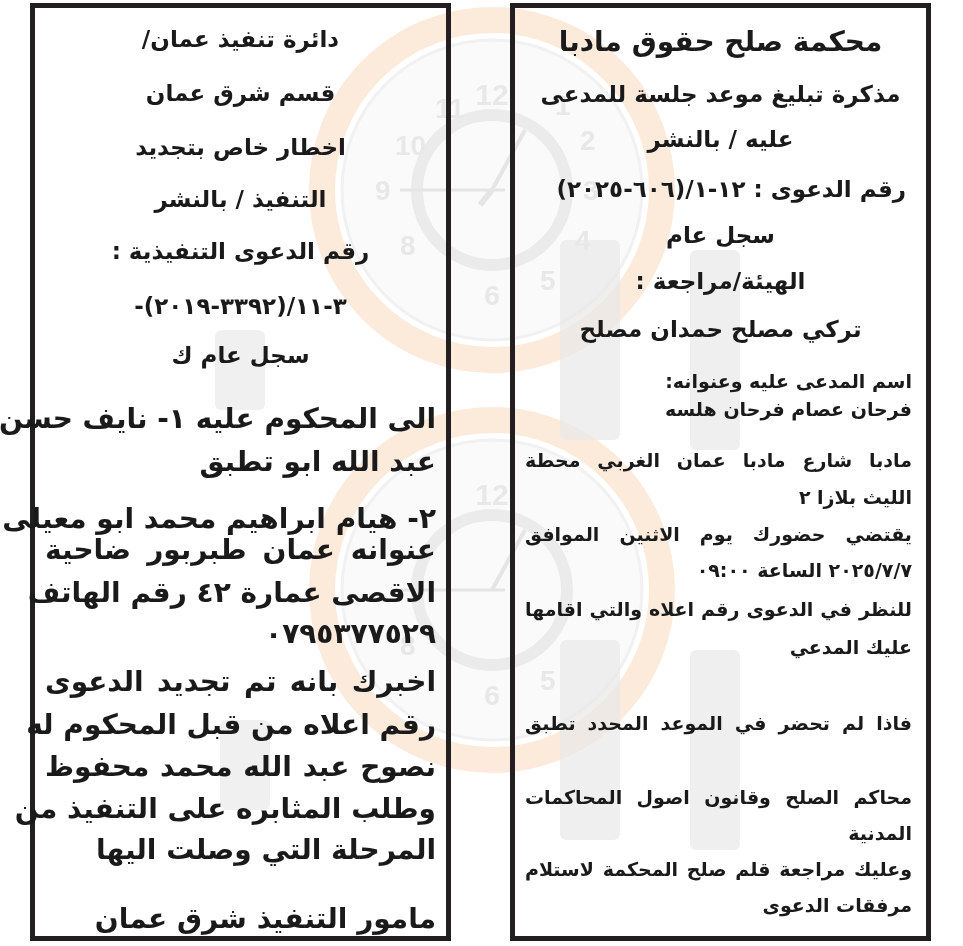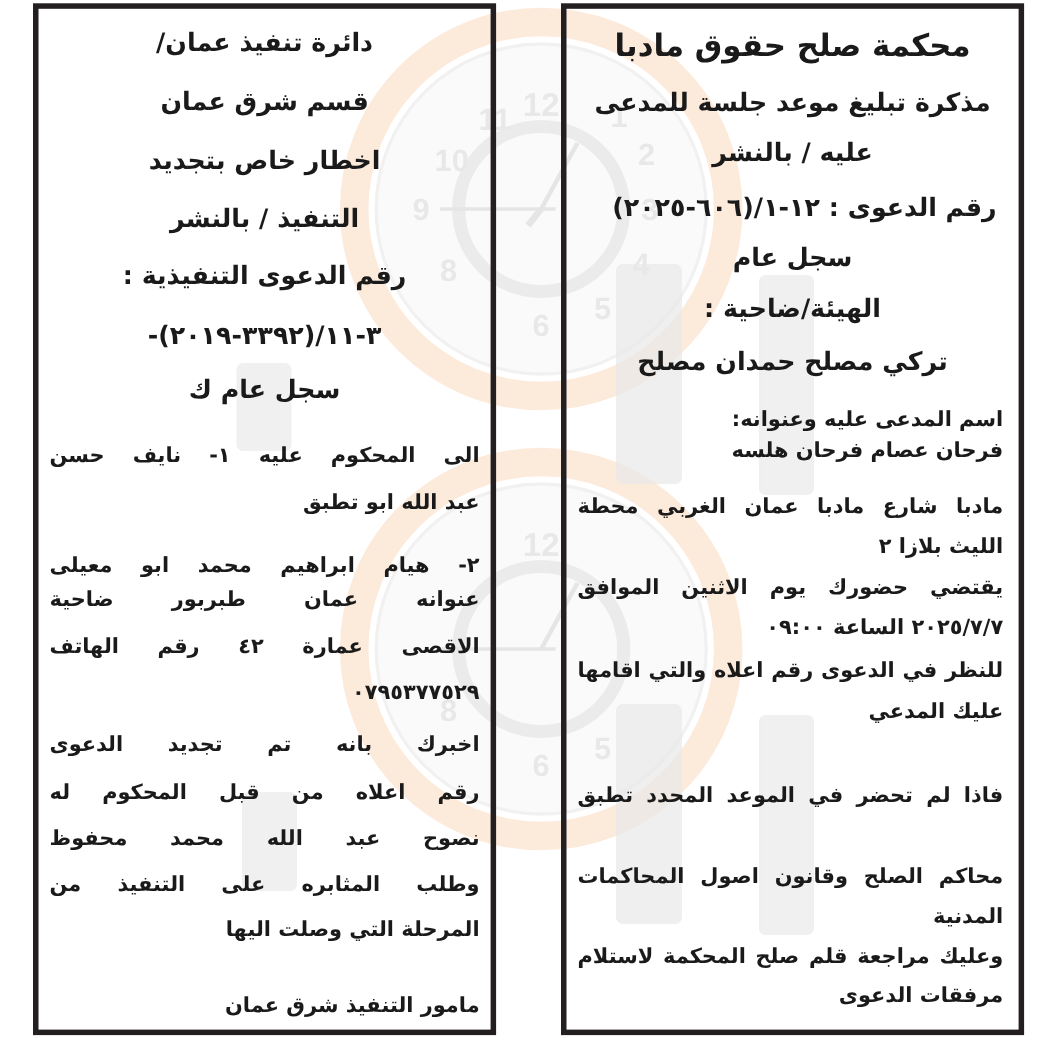--- a/index.html
+++ b/index.html
@@ -49,21 +49,21 @@
       white-space: nowrap;
       font-weight: bold;
       line-height: 1;
     }
     .center { text-align: center; }
     .rjust { text-align: right; }
     .just { text-align: justify; text-align-last: justify; }
     .title-xl { font-size: 28px; }
     .head-lg { font-size: 23px; }
     .body-md { font-size: 19px; }
-    .body-lg { font-size: 19px; }
+    .body-lg { font-size: 28px; }
   </style>
 </head>
 <body>
 
 <svg class="watermark" viewBox="0 0 963 946" xmlns="http://www.w3.org/2000/svg">
   <g opacity="0.55">
     <circle cx="492" cy="190" r="170" fill="none" stroke="#fbd9bf" stroke-width="26"></circle>
     <circle cx="492" cy="190" r="150" fill="#f7f7f7" stroke="#e6e6e6" stroke-width="3"></circle>
     <circle cx="492" cy="190" r="75" fill="none" stroke="#dcdcdc" stroke-width="12"></circle>
     <line x1="400" y1="190" x2="505" y2="190" stroke="#d0d0d0" stroke-width="3"></line>
@@ -101,21 +101,21 @@
     <rect x="690" y="650" width="50" height="200" rx="6"></rect>
   </g>
 </svg>
 
 <section class="notice" id="notice-court">
   <div class="line center title-xl" style="top:20px;">محكمة صلح حقوق مادبا</div>
   <div class="line center head-lg" style="top:75px;">مذكرة تبليغ موعد جلسة للمدعى</div>
   <div class="line center head-lg" style="top:120px;">عليه / بالنشر</div>
   <div class="line rjust head-lg" style="top:170px; right:20px;">رقم الدعوى : ١٢-١/(٦٠٦-٢٠٢٥)</div>
   <div class="line center head-lg" style="top:216px;">سجل عام</div>
-  <div class="line center head-lg" style="top:262px;">الهيئة/ضاحية :</div>
+  <div class="line center head-lg" style="top:262px;">الهيئة/مراجعة :</div>
   <div class="line center head-lg" style="top:310px;">تركي مصلح حمدان مصلح</div>
 
   <div class="line rjust body-md" style="top:364px; right:14px;">اسم المدعى عليه وعنوانه:</div>
   <div class="line rjust body-md" style="top:392px; right:14px;">فرحان عصام فرحان هلسه</div>
   <div class="line just body-md" style="top:443px; right:14px; left:10px;">مادبا شارع مادبا عمان الغربي محطة</div>
   <div class="line rjust body-md" style="top:480px; right:14px;">الليث بلازا ٢</div>
   <div class="line just body-md" style="top:517px; right:14px; left:10px;">يقتضي حضورك يوم   الاثنين    الموافق</div>
   <div class="line rjust body-md" style="top:553px; right:14px;">٢٠٢٥/٧/٧ الساعة ٠٩:٠٠</div>
   <div class="line just body-md" style="top:592px; right:14px; left:10px;">للنظر في الدعوى رقم اعلاه والتي اقامها</div>
   <div class="line rjust body-md" style="top:630px; right:14px;">عليك المدعي</div>

